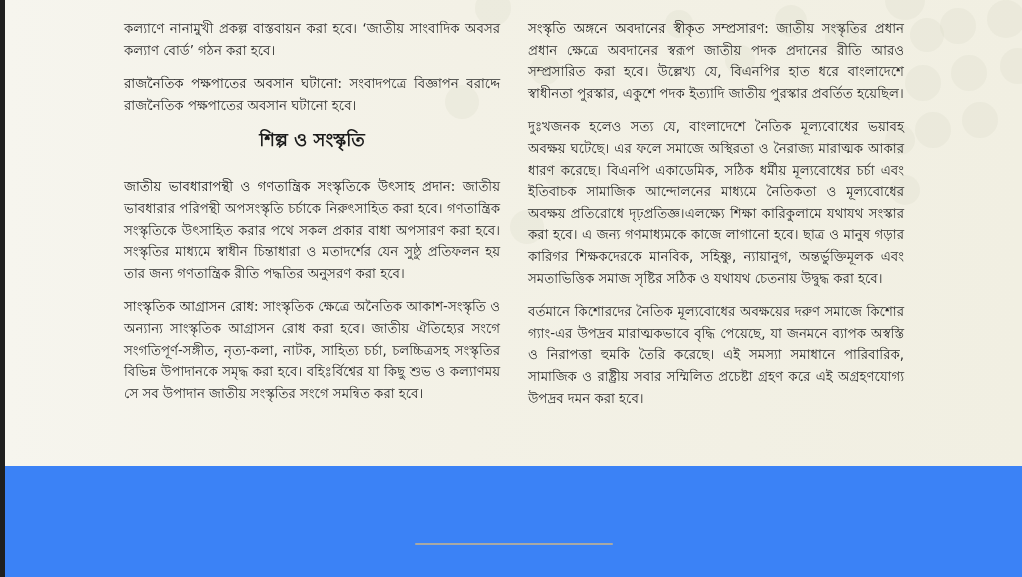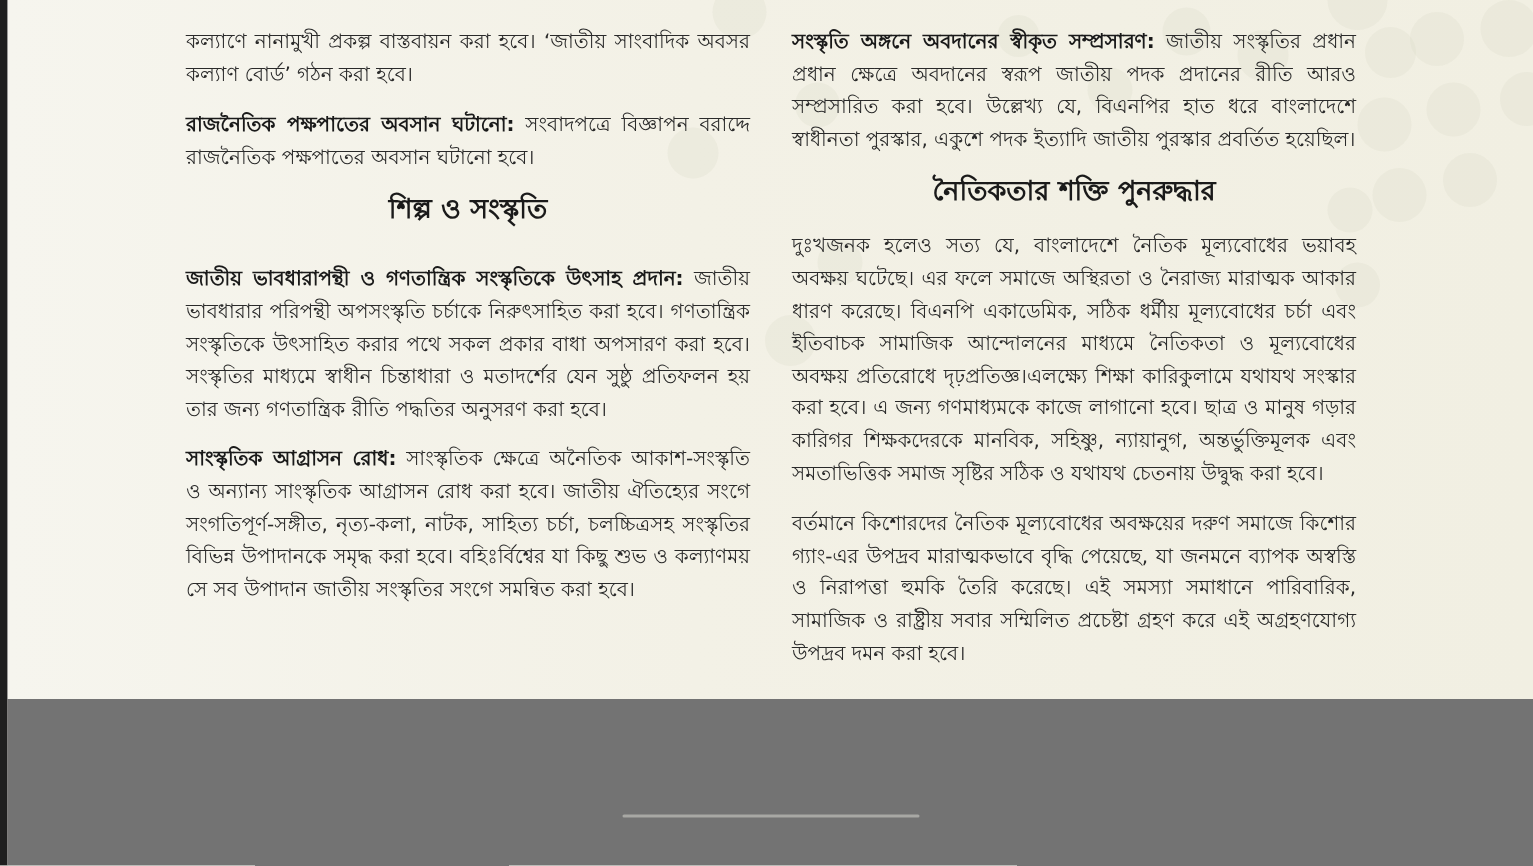--- a/index.html
+++ b/index.html
@@ -18,21 +18,21 @@
     .left-strip {
       position: absolute;
       left: 0; top: 0;
       width: 5px; height: 577px;
       background: #1f1f1f;
     }
     .page {
       position: absolute;
       left: 5px; top: 0;
       width: 1017px; height: 577px;
-      background: #737373;
+      background: #3b82f6;
       overflow: hidden;
     }
     .page-upper-tint {
       position: absolute;
       left: 0; top: 0;
       width: 1017px; height: 466px;
       background: linear-gradient(90deg, #f6f5ee 0%, #f3f1e6 45%, #f1efe2 100%);
     }
     .deco-circle {
       position: absolute;
@@ -46,21 +46,21 @@
     }
     .col-left { left: 119px; }
     .col-right { left: 523px; }
     .para {
       margin: 0 0 12px 0;
       font-size: 13.3px;
       line-height: 21.6px;
       text-align: justify;
     }
     .para b {
-      font-weight: bold;
+      font-weight: normal;
       color: #1a1a1a;
     }
     .section-title {
       margin: 4px 0 24px 0;
       font-size: 18px;
       line-height: 24px;
       font-weight: bold;
       text-align: center;
       color: #1a1a1a;
     }
@@ -119,21 +119,20 @@
       <b>সাংস্কৃতিক আগ্রাসন রোধ:</b>
       <span>সাংস্কৃতিক ক্ষেত্রে অনৈতিক আকাশ-সংস্কৃতি ও অন্যান্য সাংস্কৃতিক আগ্রাসন রোধ করা হবে। জাতীয় ঐতিহ্যের সংগে সংগতিপূর্ণ-সঙ্গীত, নৃত্য-কলা, নাটক, সাহিত্য চর্চা, চলচ্চিত্রসহ সংস্কৃতির বিভিন্ন উপাদানকে সমৃদ্ধ করা হবে। বহিঃর্বিশ্বের যা কিছু শুভ ও কল্যাণময় সে সব উপাদান জাতীয় সংস্কৃতির সংগে সমন্বিত করা হবে।</span>
     </p>
   </div>
 
   <div class="column col-right">
     <p class="para">
       <b>সংস্কৃতি অঙ্গনে অবদানের স্বীকৃত সম্প্রসারণ:</b>
       <span>জাতীয় সংস্কৃতির প্রধান প্রধান ক্ষেত্রে অবদানের স্বরূপ জাতীয় পদক প্রদানের রীতি আরও সম্প্রসারিত করা হবে। উল্লেখ্য যে, বিএনপির হাত ধরে বাংলাদেশে স্বাধীনতা পুরস্কার, একুশে পদক ইত্যাদি জাতীয় পুরস্কার প্রবর্তিত হয়েছিল।</span>
     </p>
-    <h2 class="section-title">নৈতিকতার শক্তি পুনরুদ্ধার</h2>
     <p class="para">
       <span>দুঃখজনক হলেও সত্য যে, বাংলাদেশে নৈতিক মূল্যবোধের ভয়াবহ অবক্ষয় ঘটেছে। এর ফলে সমাজে অস্থিরতা ও নৈরাজ্য মারাত্মক আকার ধারণ করেছে। বিএনপি একাডেমিক, সঠিক ধর্মীয় মূল্যবোধের চর্চা এবং ইতিবাচক সামাজিক আন্দোলনের মাধ্যমে নৈতিকতা ও মূল্যবোধের অবক্ষয় প্রতিরোধে দৃঢ়প্রতিজ্ঞ।এলক্ষ্যে শিক্ষা কারিকুলামে যথাযথ সংস্কার করা হবে। এ জন্য গণমাধ্যমকে কাজে লাগানো হবে। ছাত্র ও মানুষ গড়ার কারিগর শিক্ষকদেরকে মানবিক, সহিষ্ণু, ন্যায়ানুগ, অন্তর্ভুক্তিমূলক এবং সমতাভিত্তিক সমাজ সৃষ্টির সঠিক ও যথাযথ চেতনায় উদ্বুদ্ধ করা হবে।</span>
     </p>
     <p class="para">
       <span>বর্তমানে কিশোরদের নৈতিক মূল্যবোধের অবক্ষয়ের দরুণ সমাজে কিশোর গ্যাং-এর উপদ্রব মারাত্মকভাবে বৃদ্ধি পেয়েছে, যা জনমনে ব্যাপক অস্বস্তি ও নিরাপত্তা হুমকি তৈরি করেছে। এই সমস্যা সমাধানে পারিবারিক, সামাজিক ও রাষ্ট্রীয় সবার সম্মিলিত প্রচেষ্টা গ্রহণ করে এই অগ্রহণযোগ্য উপদ্রব দমন করা হবে।</span>
     </p>
   </div>
 
   <div class="page-scroll-bar"></div>
 </div>

